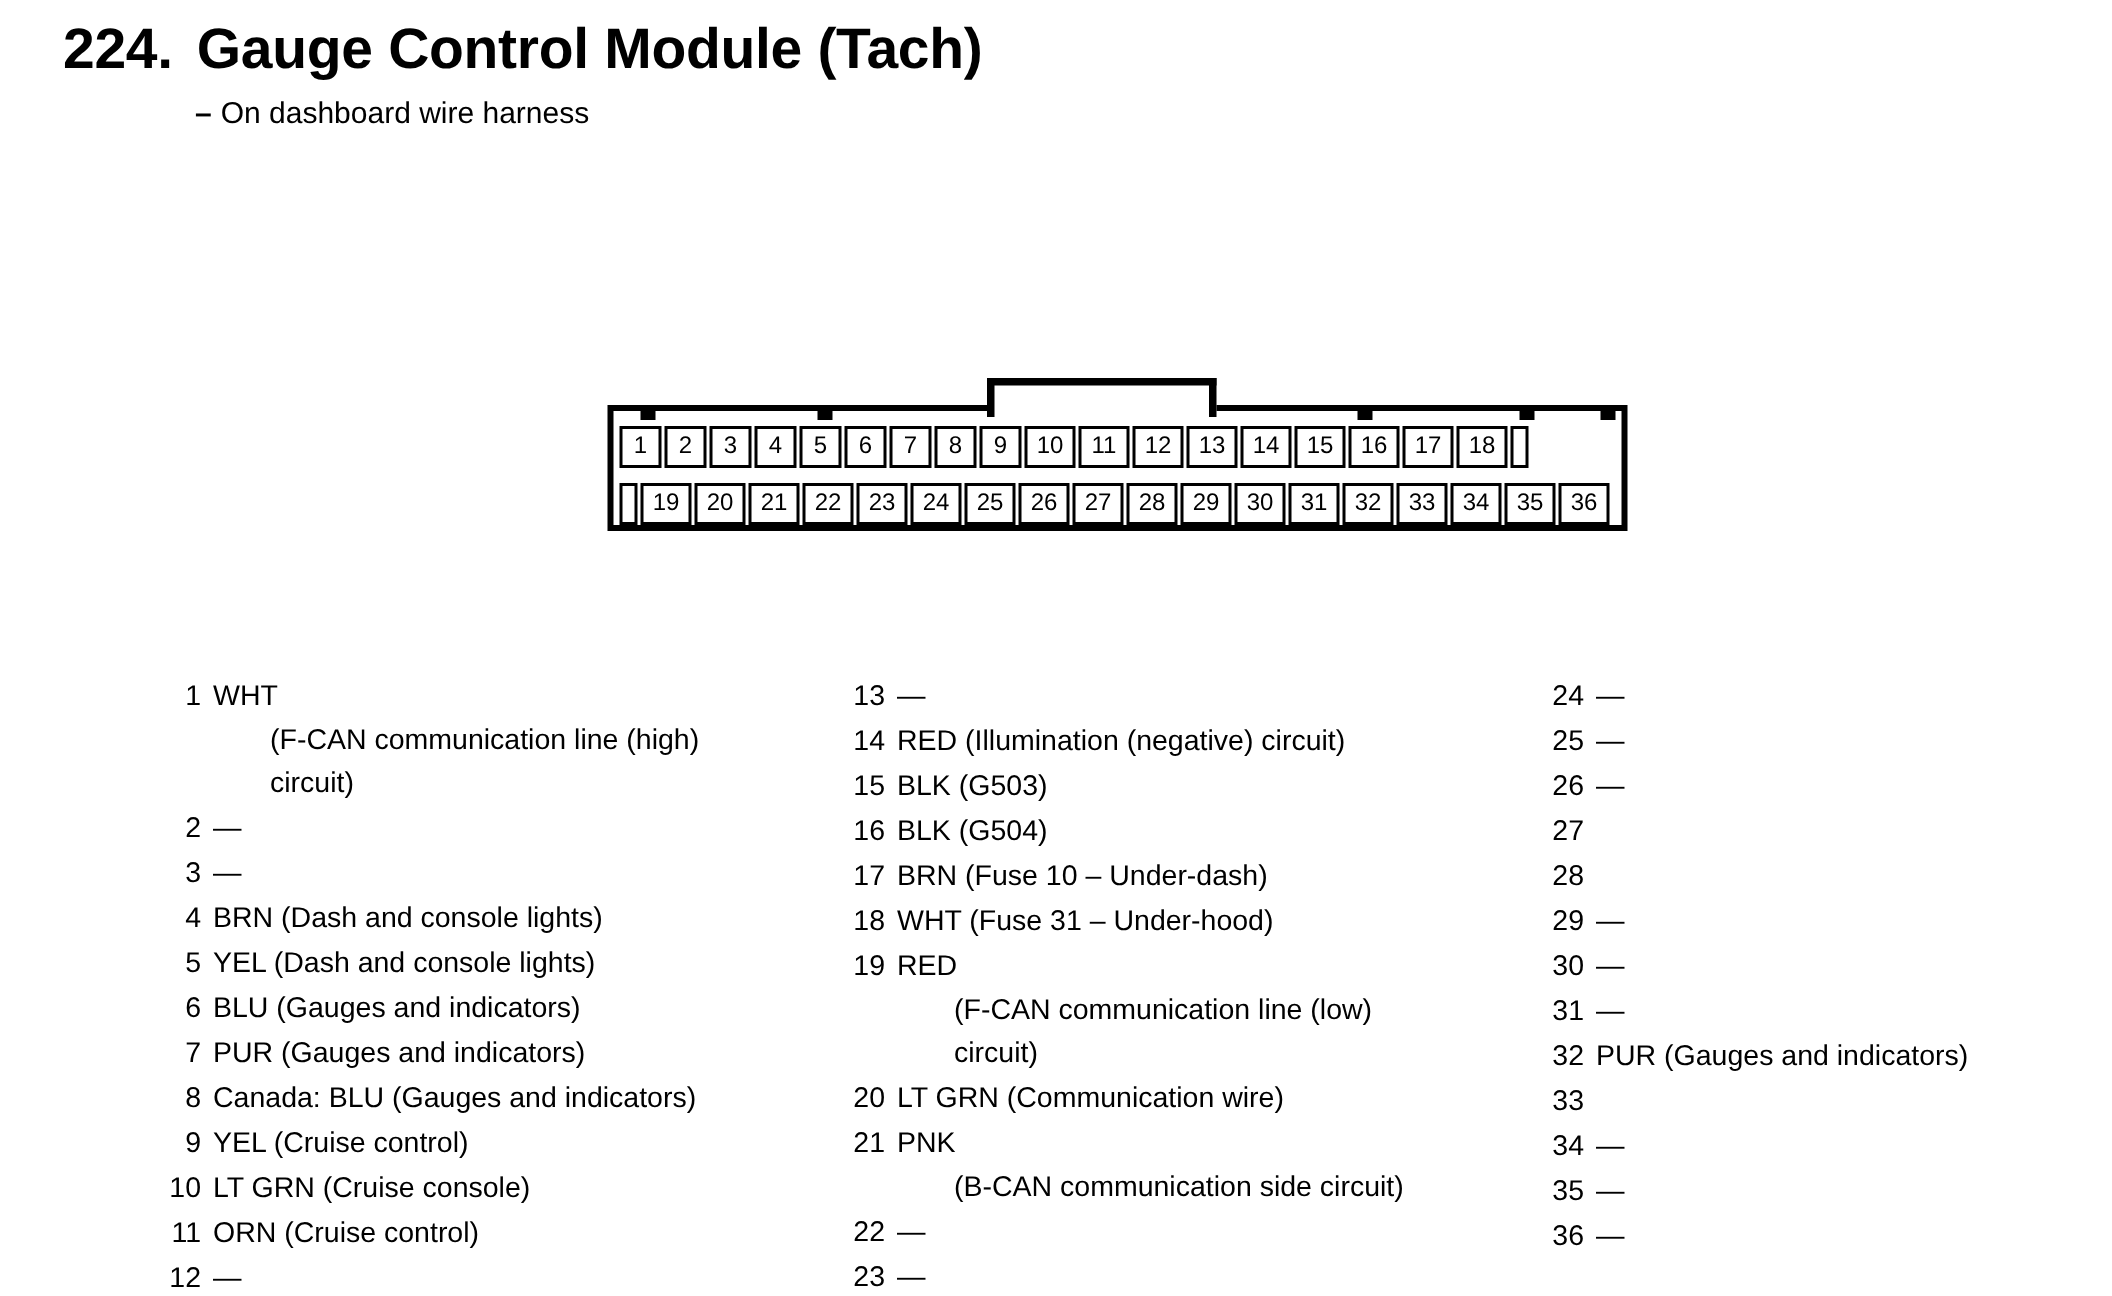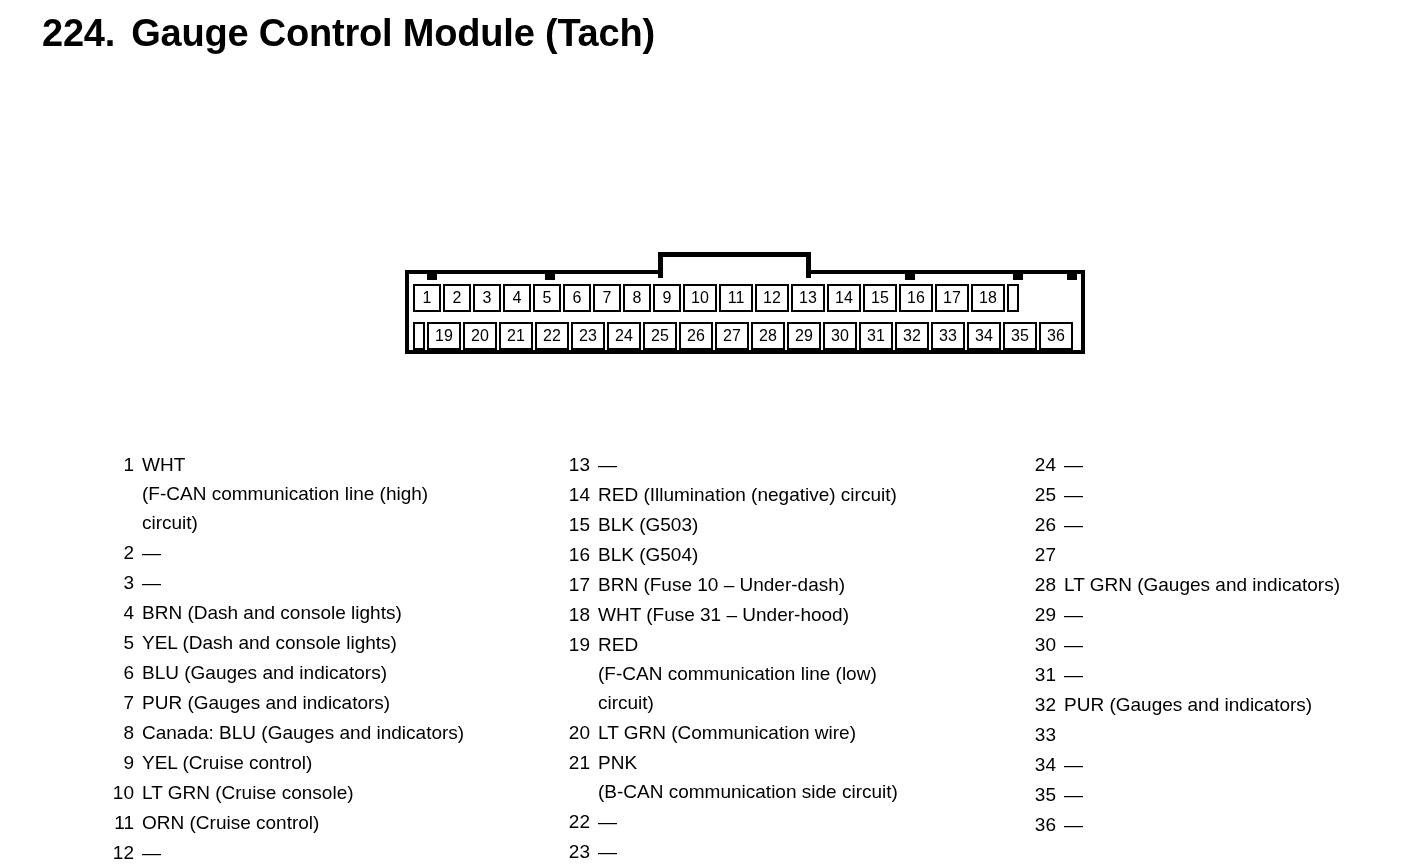--- a/index.html
+++ b/index.html
@@ -141,30 +141,34 @@
     text-align: right;
     flex: 0 0 30px;
     margin-right: 8px;
     white-space: nowrap;
   }
   .entry .txt {
     flex: 1;
   }
   .entry .txt .cont {
     display: block;
+    margin-left: 38px;
   }
 </style>
 </head>
 <body>
 
 <div class="header">
   <span class="num">224.</span><span>Gauge Control Module (Tach)</span>
 </div>
 
 <div class="subpoints">
+  <div class="row">
+    <span class="dash">–</span><span>On dashboard wire harness</span>
+  </div>
 </div>
 
 <div class="connector">
   <div class="conn-body"></div>
   <div class="latch"></div>
   <div class="tab small" style="left:22px;"></div>
   <div class="tab small" style="left:140px;"></div>
   <div class="tab small" style="left:500px;"></div>
   <div class="tab small" style="left:608px;"></div>
   <div class="tab small" style="left:662px;"></div>
@@ -321,21 +325,20 @@
       </div>
       <div class="entry">
         <span class="idx">26</span>
         <span class="txt">—</span>
       </div>
       <div class="entry">
         <span class="idx">27</span>
       </div>
       <div class="entry">
         <span class="idx">28</span>
-        <span class="txt">LT GRN (Gauges and indicators)</span>
       </div>
       <div class="entry">
         <span class="idx">29</span>
         <span class="txt">—</span>
       </div>
       <div class="entry">
         <span class="idx">30</span>
         <span class="txt">—</span>
       </div>
       <div class="entry">

